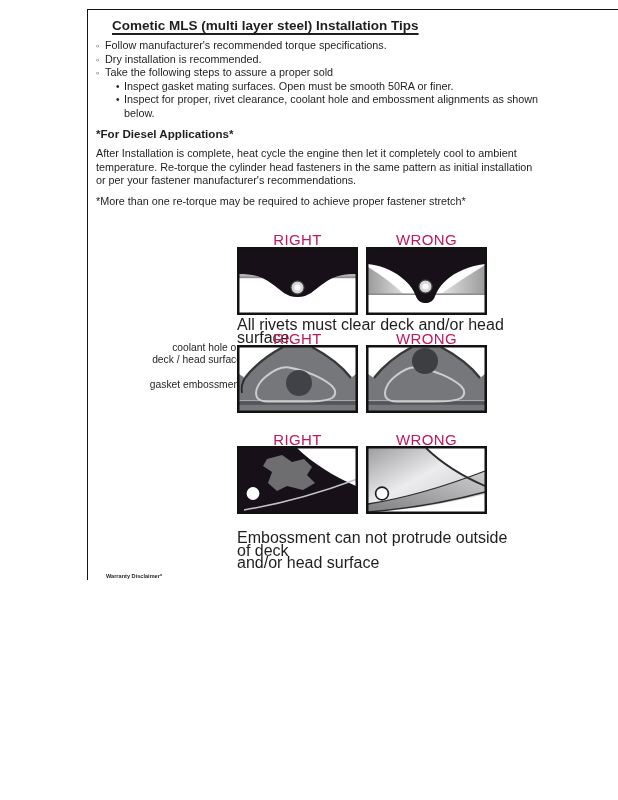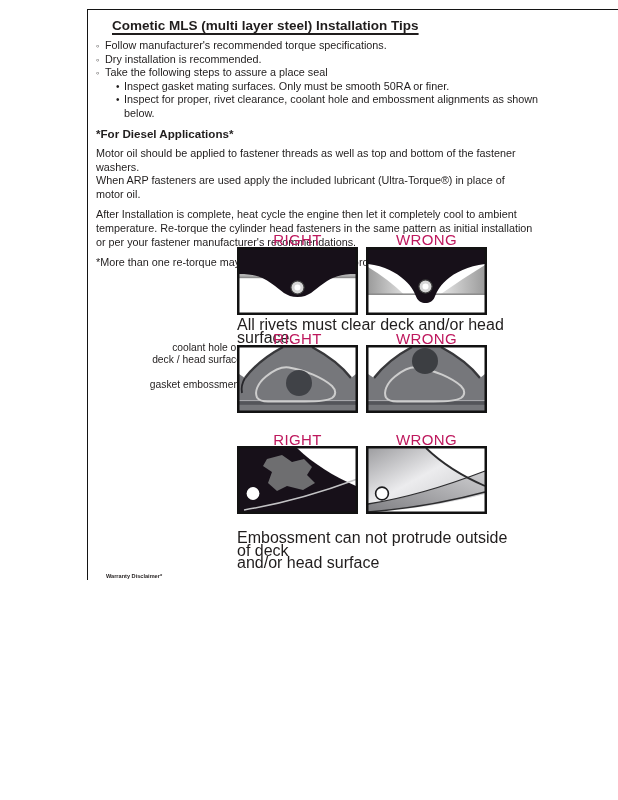--- a/index.html
+++ b/index.html
@@ -56,36 +56,34 @@
     <div class="tip-row">
       <span class="glyph">◦</span>
       <span>Follow manufacturer's recommended torque specifications.</span>
     </div>
     <div class="tip-row">
       <span class="glyph">◦</span>
       <span>Dry installation is recommended.</span>
     </div>
     <div class="tip-row">
       <span class="glyph">◦</span>
-      <span>Take the following steps to assure a place seal</span>
+      <span>Take the following steps to assure a proper sold</span>
     </div>
     <div class="tip-row sub">
       <span class="glyph">•</span>
-      <span>Inspect gasket mating surfaces.  Only must be smooth 50RA or finer.</span>
+      <span>Inspect gasket mating surfaces.  Open must be smooth 50RA or finer.</span>
     </div>
     <div class="tip-row sub">
       <span class="glyph">•</span>
       <span>Inspect for proper, rivet clearance, coolant hole and embossment alignments as shown below.</span>
     </div>
   </div>
 
   <div class="diesel">
     <h2>*For Diesel Applications*</h2>
-    <p>Motor oil should be applied to fastener threads as well as top and bottom of the fastener washers.
-When ARP fasteners are used apply the included lubricant (Ultra-Torque®) in place of motor oil.</p>
     <p>After Installation is complete, heat cycle the engine then let it completely cool to ambient
 temperature. Re-torque the cylinder head fasteners in the same pattern as initial installation
 or per your fastener manufacturer's recommendations.</p>
     <p>*More than one re-torque may be required to achieve proper fastener stretch*</p>
   </div>
 
   <div class="diag-label" style="left:237px; top:231px;">RIGHT</div>
   <div class="diag-label" style="left:366px; top:231px;">WRONG</div>
 
   <svg class="panel" style="left:237px; top:247px;" viewBox="0 0 121 68">

